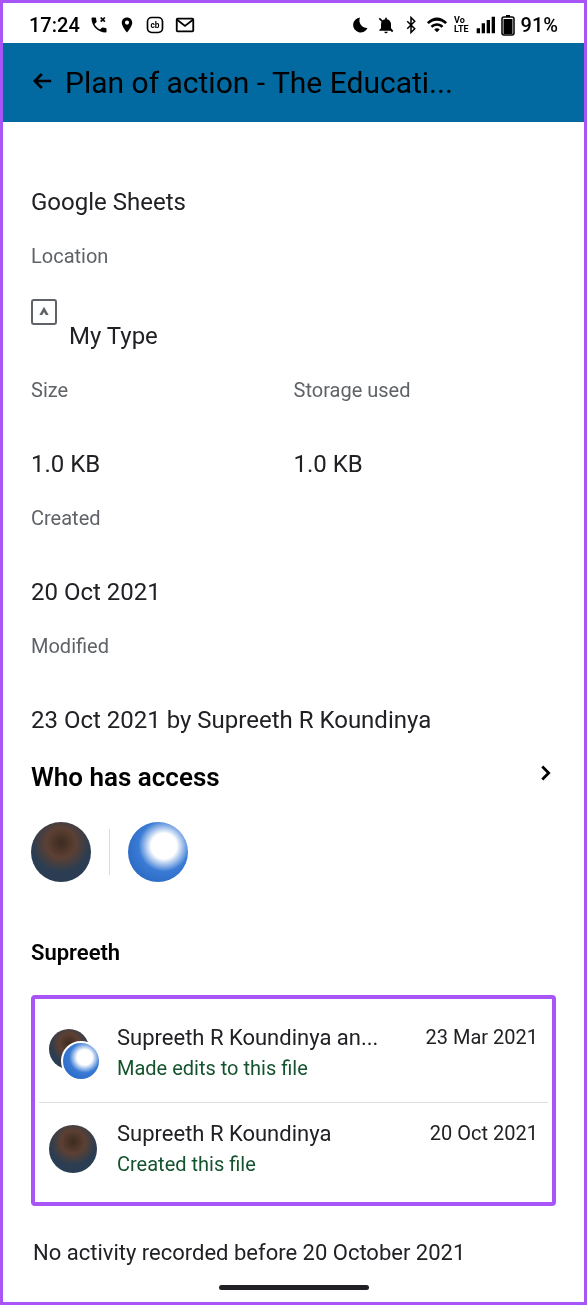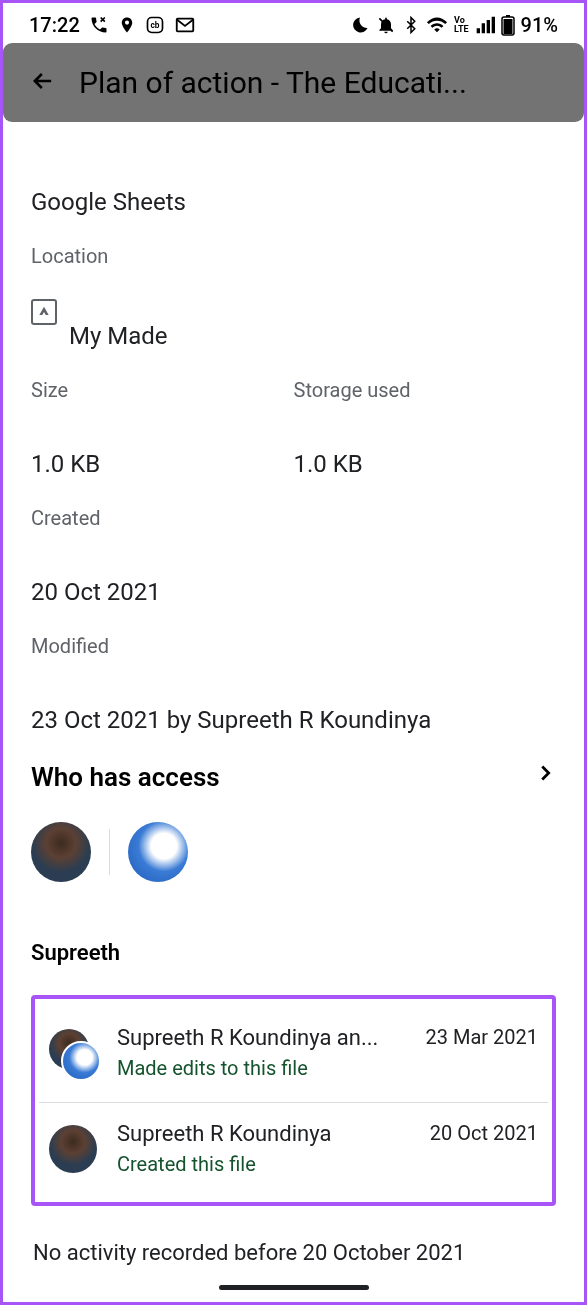--- a/index.html
+++ b/index.html
@@ -17,26 +17,25 @@
     align-items: center;
     padding: 10px 26px 6px;
     font-size: 20px;
     font-weight: 500;
     color: #000;
   }
   .status-left { display: flex; align-items: center; gap: 9px; }
   .status-right { display: flex; align-items: center; gap: 6px; }
   .sb-icon { display: inline-flex; align-items: center; }
   .header {
-    background: #737373;
+    background: #0369a1;
     display: flex;
     align-items: center;
     padding: 22px 20px 22px 26px;
-    gap: 22px;
-    border-radius: 9px;
+    gap: 8px;
   }
   .back-arrow { width: 28px; height: 28px; }
   .title {
     font-size: 30px;
     font-weight: 400;
     color: #000;
     white-space: nowrap;
     overflow: hidden;
     text-overflow: ellipsis;
     flex: 1;
@@ -141,21 +140,21 @@
     width: 150px; height: 5px;
     background: #202124;
     border-radius: 3px;
   }
 </style>
 </head>
 <body>
 
 <div class="status-bar">
   <div class="status-left">
-    <span>17:22</span>
+    <span>17:24</span>
     <span class="sb-icon">
       <svg width="20" height="20" viewBox="0 0 24 24" fill="#000">
           <path d="M6.6 10.8c1.4 2.8 3.8 5.1 6.6 6.6l2.2-2.2c.3-.3.7-.4 1-.2 1.1.4 2.3.6 3.6.6.6 0 1 .4 1 1V20c0 .6-.4 1-1 1C10.6 21 3 13.4 3 4c0-.6.4-1 1-1h3.5c.6 0 1 .4 1 1 0 1.2.2 2.4.6 3.6.1.4 0 .8-.3 1l-2.2 2.2z"></path>
           <path d="M19 8l-5-5M14 8l5-5" stroke="#000" stroke-width="2" fill="none"></path>
         </svg>
     </span>
     <span class="sb-icon">
       <svg width="18" height="18" viewBox="0 0 24 24" fill="#000">
           <path d="M12 2C8 2 5 5 5 9c0 5 7 13 7 13s7-8 7-13c0-4-3-7-7-7zm0 9.5A2.5 2.5 0 1 1 12 6a2.5 2.5 0 0 1 0 5.5z"></path>
         </svg>
@@ -227,21 +226,21 @@
   </div>
 
   <div class="section-gap">
     <div class="label">Location</div>
     <div class="location-row">
       <span class="drive-icon-box">
         <svg width="14" height="14" viewBox="0 0 24 24" fill="#5f6368">
             <path d="M12 3L4 17h5l3-5 3 5h5L12 3z"></path>
           </svg>
       </span>
-      <span class="value">My Made</span>
+      <span class="value">My Type</span>
     </div>
   </div>
 
   <div class="row section-gap">
     <div class="col">
       <div class="label">Size</div>
       <div class="value">1.0 KB</div>
     </div>
     <div class="col">
       <div class="label">Storage used</div>

